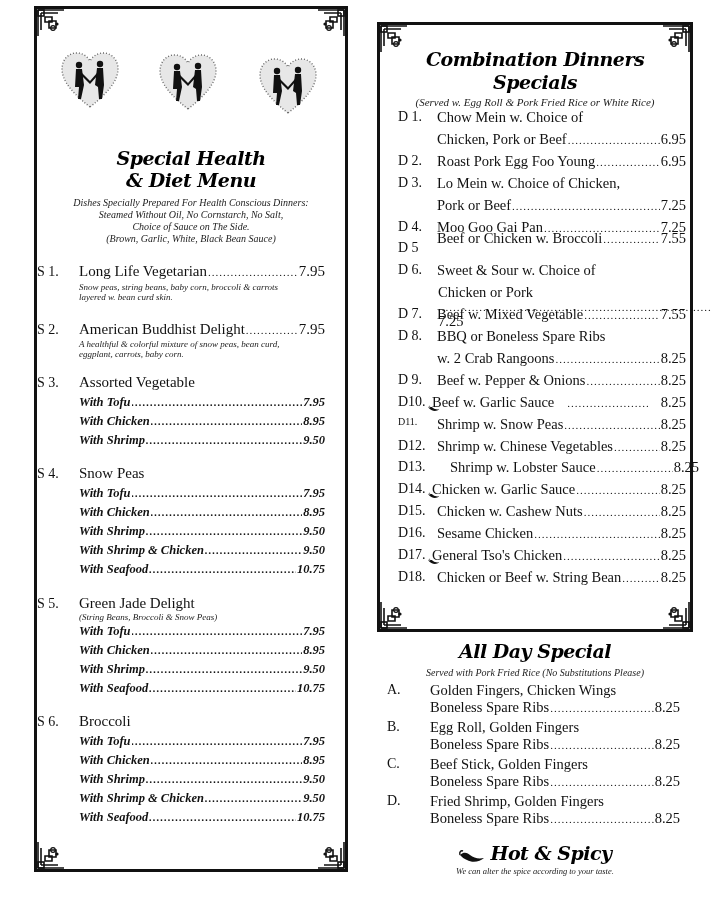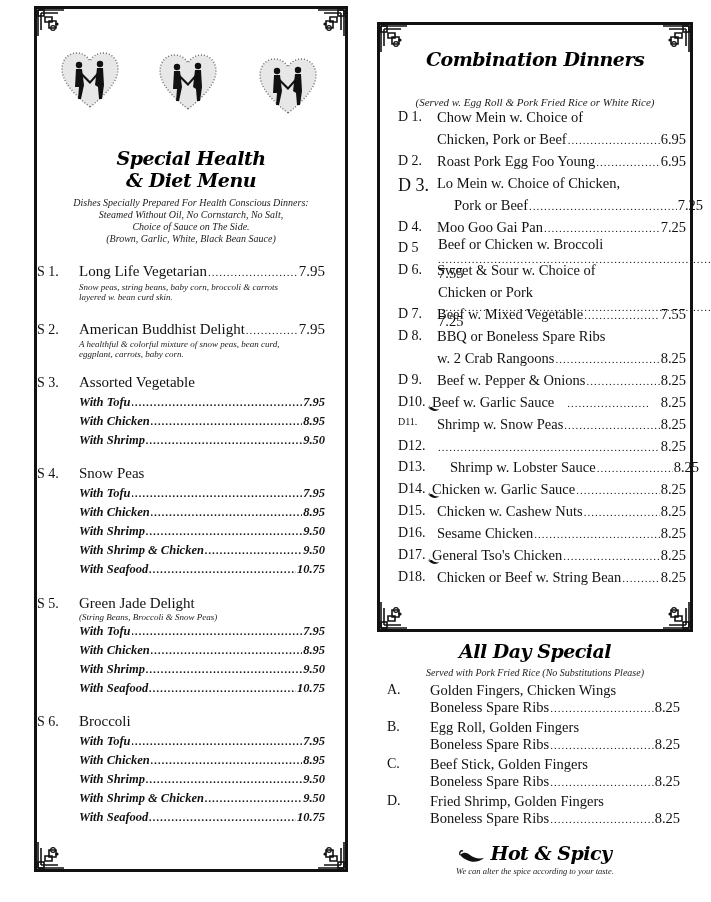--- a/index.html
+++ b/index.html
@@ -261,52 +261,53 @@
       </svg>
     </div>
   <div class="corner c-br">
       <svg viewBox="0 0 30 30">
         <use href="#orn"></use>
       </svg>
     </div>
 
   <div class="title-block" style="top:22px">
     <div class="bold-title" style="font-size:19px;line-height:24px">Combination Dinners</div>
+    <div class="bold-title" style="font-size:19px;line-height:22px">Specials</div>
   </div>
   <div class="title-block subtitle" style="top:71px;font-size:11px">(Served w. Egg Roll &amp; Pork Fried Rice or White Rice)</div>
 
   <div id="d-list">
       <div class="rline" style="left: 18px; top: 84px; font-size: 14px;">D 1.</div>
       <div class="rline" style="left: 57px; top: 84px;">Chow Mein w. Choice of</div>
       <div class="rline leader" style="left: 57px; top: 105.9px; width: 249px;">
         <span class="name">Chicken, Pork or Beef</span>
         <span class="dots"></span>
         <span class="price">6.95</span>
       </div>
       <div class="rline" style="left: 18px; top: 127.8px; font-size: 14px;">D 2.</div>
       <div class="rline leader" style="left: 57px; top: 127.8px; width: 249px;">
         <span class="name">Roast Pork Egg Foo Young</span>
         <span class="dots"></span>
         <span class="price">6.95</span>
       </div>
-      <div class="rline" style="left: 18px; top: 149.7px; font-size: 18px;">D 3.</div>
+      <div class="rline" style="left: 18px; top: 149.7px; font-size: 14px;">D 3.</div>
       <div class="rline" style="left: 57px; top: 149.7px;">Lo Mein w. Choice of Chicken,</div>
-      <div class="rline leader" style="left: 74px; top: 171.6px; width: 249px;">
+      <div class="rline leader" style="left: 57px; top: 171.6px; width: 249px;">
         <span class="name">Pork or Beef</span>
         <span class="dots"></span>
         <span class="price">7.25</span>
       </div>
       <div class="rline" style="left: 18px; top: 193.5px; font-size: 14px;">D 4.</div>
       <div class="rline leader" style="left: 57px; top: 193.5px; width: 249px;">
         <span class="name">Moo Goo Gai Pan</span>
         <span class="dots"></span>
         <span class="price">7.25</span>
       </div>
       <div class="rline" style="left: 18px; top: 215.4px; font-size: 14px;">D 5</div>
-      <div class="rline leader" style="left: 57px; top: 211px; width: 249px; flex-direction: column;">
+      <div class="rline leader" style="left: 57px; top: 205px; width: 249px;">
         <span class="name">Beef or Chicken w. Broccoli</span>
         <span class="dots"></span>
         <span class="price">7.55</span>
       </div>
       <div class="rline" style="left: 18px; top: 237.3px; font-size: 14px;">D 6.</div>
       <div class="rline" style="left: 57px; top: 237.3px;">Sweet &amp; Sour w. Choice of</div>
       <div class="rline leader" style="left: 57px; top: 259.2px; width: 249px; flex-direction: column;">
         <span class="name">Chicken or Pork</span>
         <span class="dots"></span>
         <span class="price">7.25</span>
@@ -340,20 +341,21 @@
         <span class="price">8.25</span>
       </div>
       <div class="rline" style="left: 18px; top: 390.6px; font-size: 10px;">D11.</div>
       <div class="rline leader" style="left: 57px; top: 390.6px; width: 249px;">
         <span class="name">Shrimp w. Snow Peas</span>
         <span class="dots"></span>
         <span class="price">8.25</span>
       </div>
       <div class="rline" style="left: 18px; top: 412.5px; font-size: 14px;">D12.</div>
       <div class="rline leader" style="left: 57px; top: 412.5px; width: 249px;">
+        <span class="name">Shrimp w. Chinese Vegetables</span>
         <span class="dots"></span>
         <span class="price">8.25</span>
       </div>
       <div class="rline" style="left: 18px; top: 434.4px; font-size: 14px;">D13.</div>
       <div class="rline leader" style="left: 70px; top: 434.4px; width: 249px;">
         <span class="name">Shrimp w. Lobster Sauce</span>
         <span class="dots"></span>
         <span class="price">8.25</span>
       </div>
       <div class="rline" style="left: 18px; top: 456.3px; font-size: 14px;">D14.</div>

